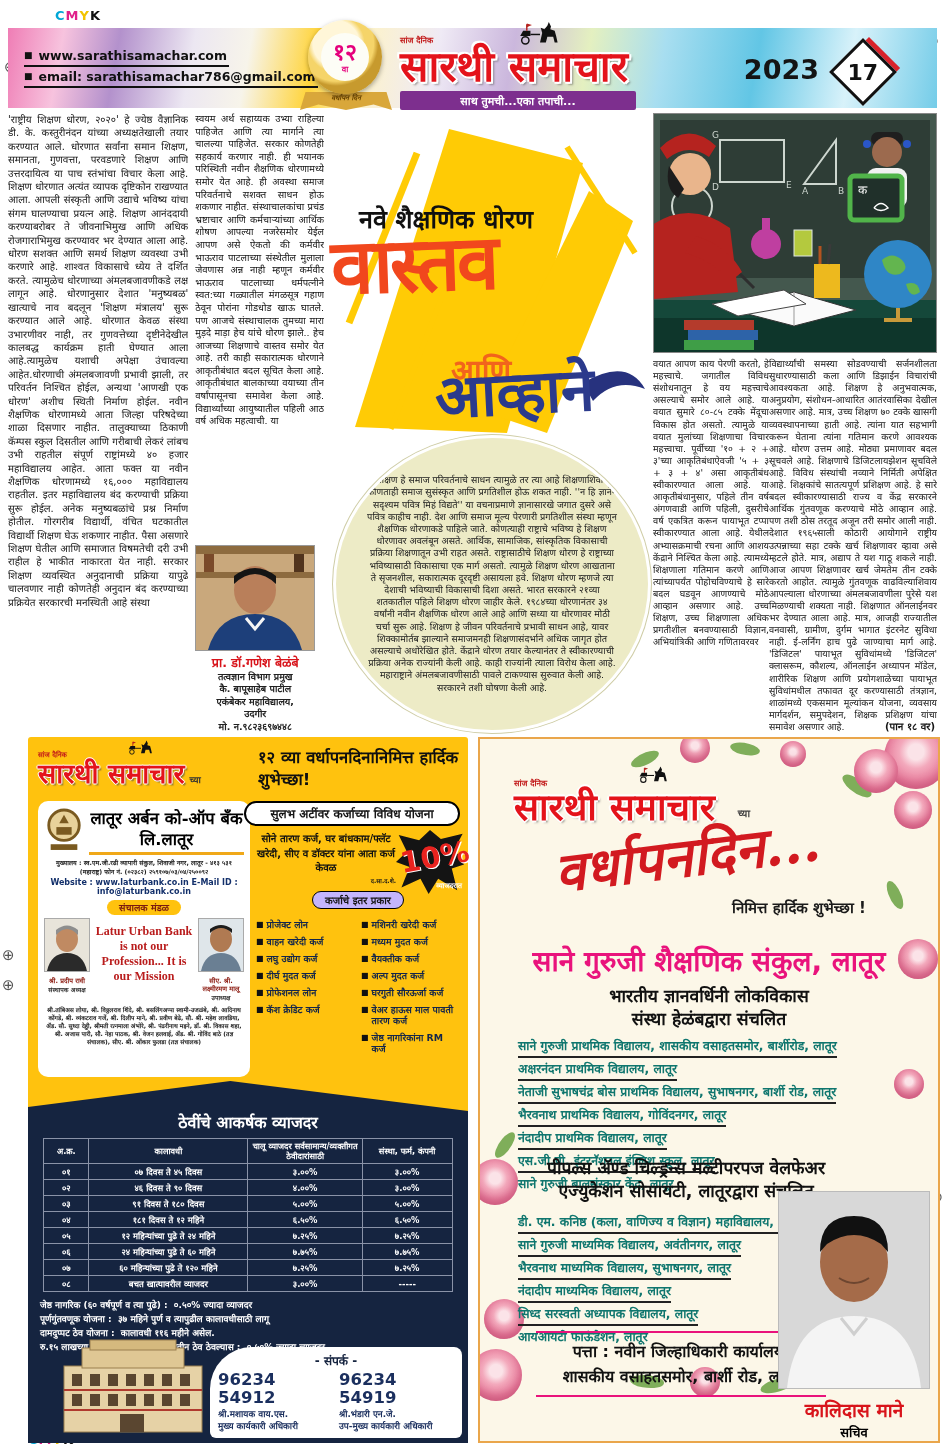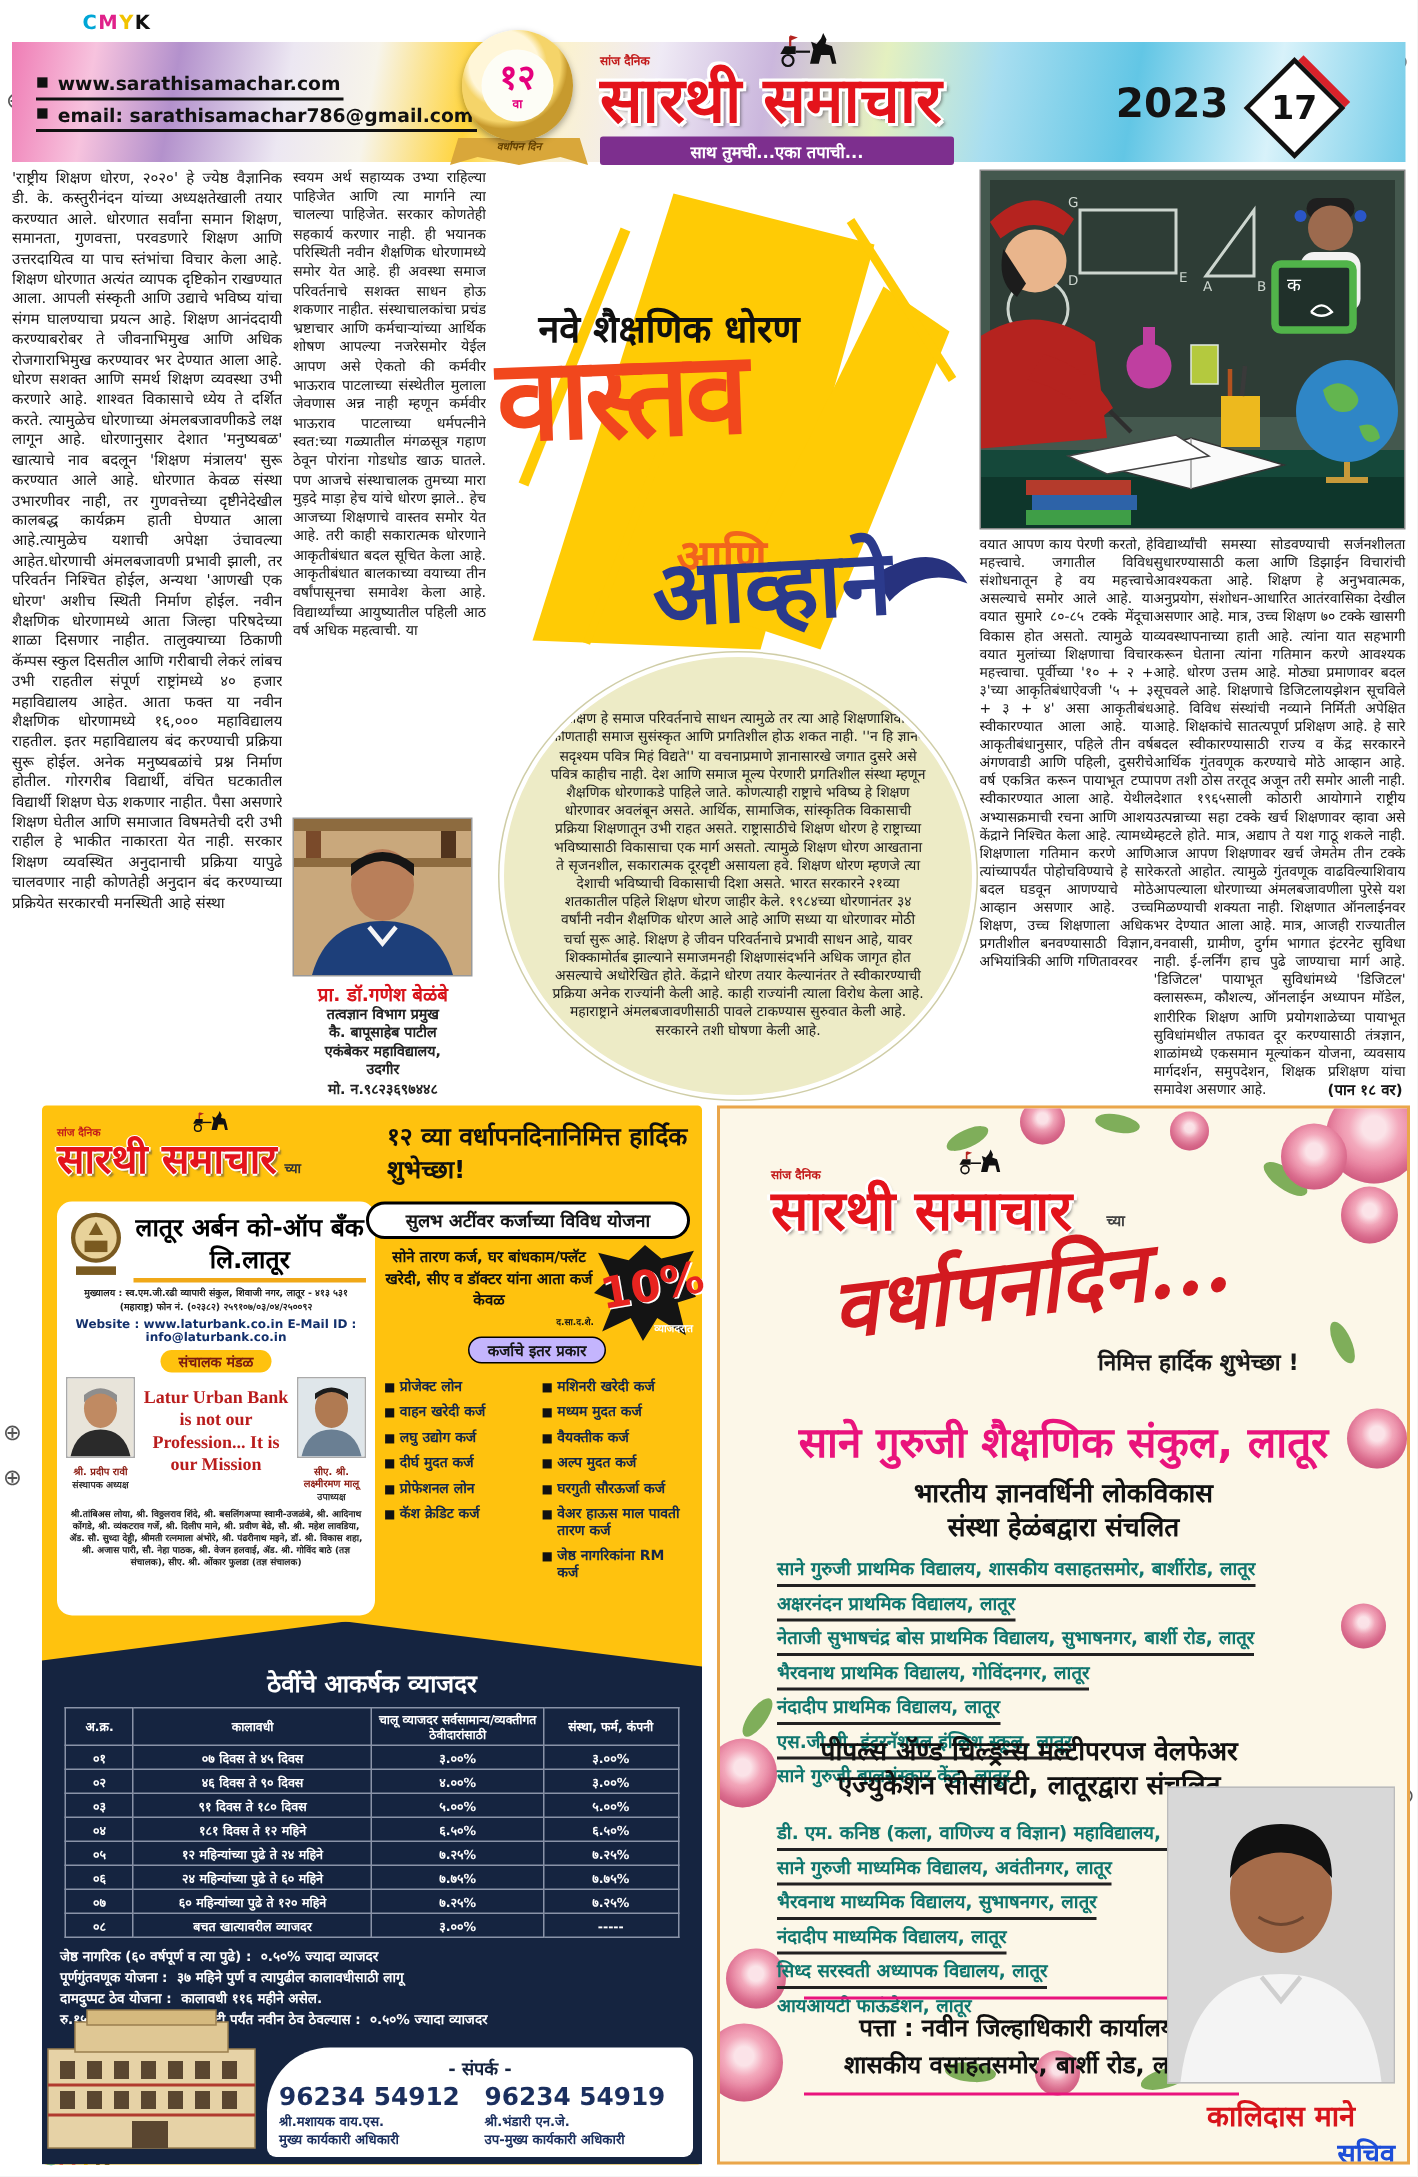--- a/index.html
+++ b/index.html
@@ -120,21 +120,21 @@
   .bank-navy{position:absolute;left:0;right:0;top:344px;bottom:0;background:#152440;
              clip-path:polygon(0 26px,46% 0,100% 30px,100% 100%,0 100%);padding-top:30px;box-sizing:border-box;}
   .rates-title{text-align:center;color:#fff;font-size:16px;font-weight:800;}
   .rates{margin:5px auto 0;width:93%;border-collapse:collapse;color:#fff;}
   .rates th,.rates td{border:1px solid #8a93a8;font-size:8.4px;padding:2px 2px;text-align:center;font-weight:bold;}
   .rates th{font-size:8.2px;line-height:10px;}
   .rates col.c1{width:11%}.rates col.c2{width:39%}.rates col.c3{width:28%}.rates col.c4{width:22%}
   .notes{padding:5px 12px 0;}
   .note{color:#fff;font-size:9px;font-weight:bold;margin:2.5px 0;line-height:11.5px;}
   .note .nl::after{content:"\00a0 : \00a0";}
-  .bank-bottom{position:absolute;left:0;right:6px;bottom:5px;display:flex;align-items:flex-end;gap:4px;}
+  .bank-bottom{position:absolute;left:0;right:6px;bottom:5px;display:flex;align-items:flex-end;gap:4px;padding-left:32px;}
   .bank-building{width:146px;flex:none;}
   .bank-contact{flex:1;background:#fff;border-radius:42px 8px 6px 6px;padding:5px 8px 6px;box-sizing:border-box;}
   .contact-label{text-align:center;font-size:12px;font-weight:800;color:#15233f;}
   .contact-row{display:flex;gap:6px;margin-top:2px;}
   .contact-card{flex:1;text-align:left;}
   .contact-phone{font-size:16.5px;font-weight:800;color:#1b2f5e;line-height:18px;}
   .contact-name{font-size:8.8px;font-weight:800;color:#1b2f5e;margin-top:1px;}
   .contact-title{font-size:8.8px;font-weight:800;color:#1b2f5e;}
 
   
@@ -161,21 +161,21 @@
   .slist{position:absolute;left:38px;margin:0;padding:0;list-style:none;}
   .slist1{top:296px;width:388px;} .slist2{top:472px;width:300px;}
   .slist li{font-size:12.3px;font-weight:800;color:#0f766e;padding:2px 0 3px;margin:2px 0;width:fit-content;
             border-bottom:2px solid #222;line-height:14px;}
   .slist li:last-child{border-bottom:none;}
   .school-addr{position:absolute;top:592px;left:56px;width:290px;text-align:center;font-size:16px;font-weight:800;
                border-top:2.5px solid #e9137c;border-bottom:2.5px solid #e9137c;padding:6px 0;line-height:25px;color:#111;}
   .school-photo{position:absolute;right:8px;top:452px;width:152px;text-align:center;}
   .school-photo svg{border:1px solid #bbb;background:#ddd;}
   .person-name{color:#d8141b;font-weight:800;font-size:19px;margin-top:4px;}
-  .person-title{font-size:18px;font-weight:800;color:#1d4ed8;text-align:right;}
+  .person-title{font-size:13px;font-weight:800;color:#000000;}
 </style>
 </head>
 <body>
 
 <div class="page">
 
   <div class="cmyk" style="top:8px;left:55px;">
     <span class="c">C</span><span class="m">M</span><span class="y">Y</span><span class="k">K</span>
   </div>
   <div class="cmyk" style="bottom:4px;left:28px;">

